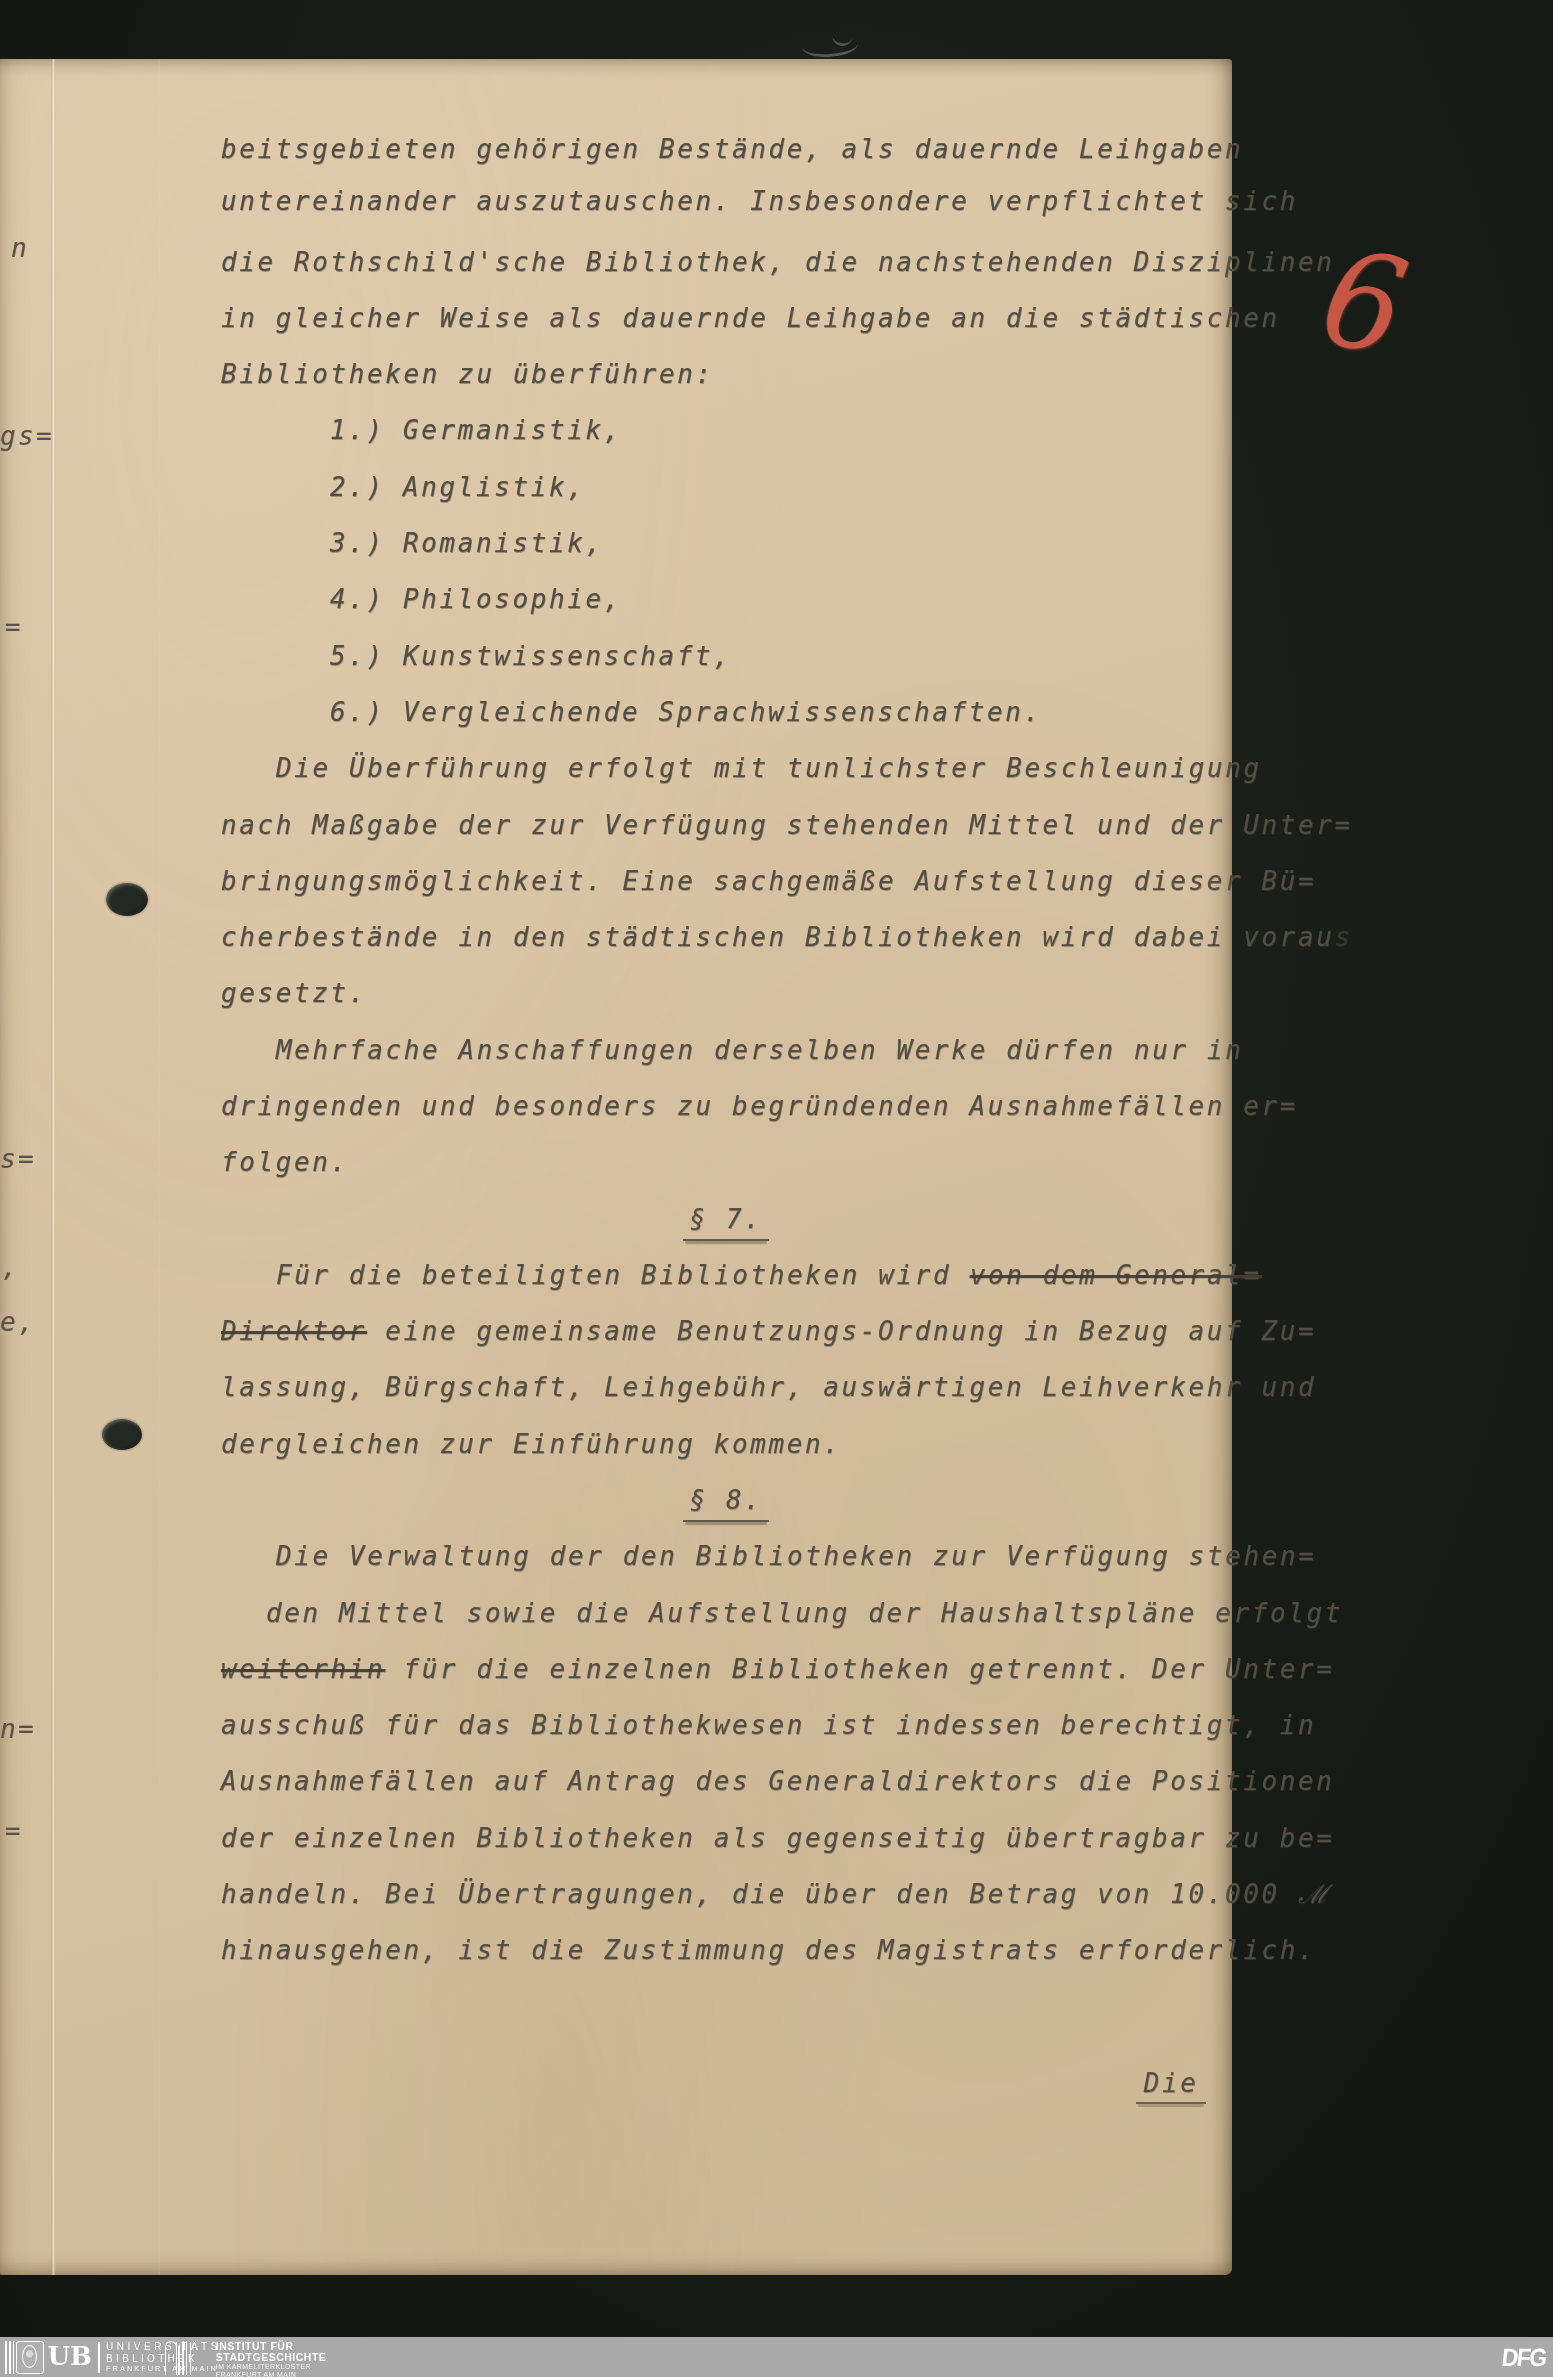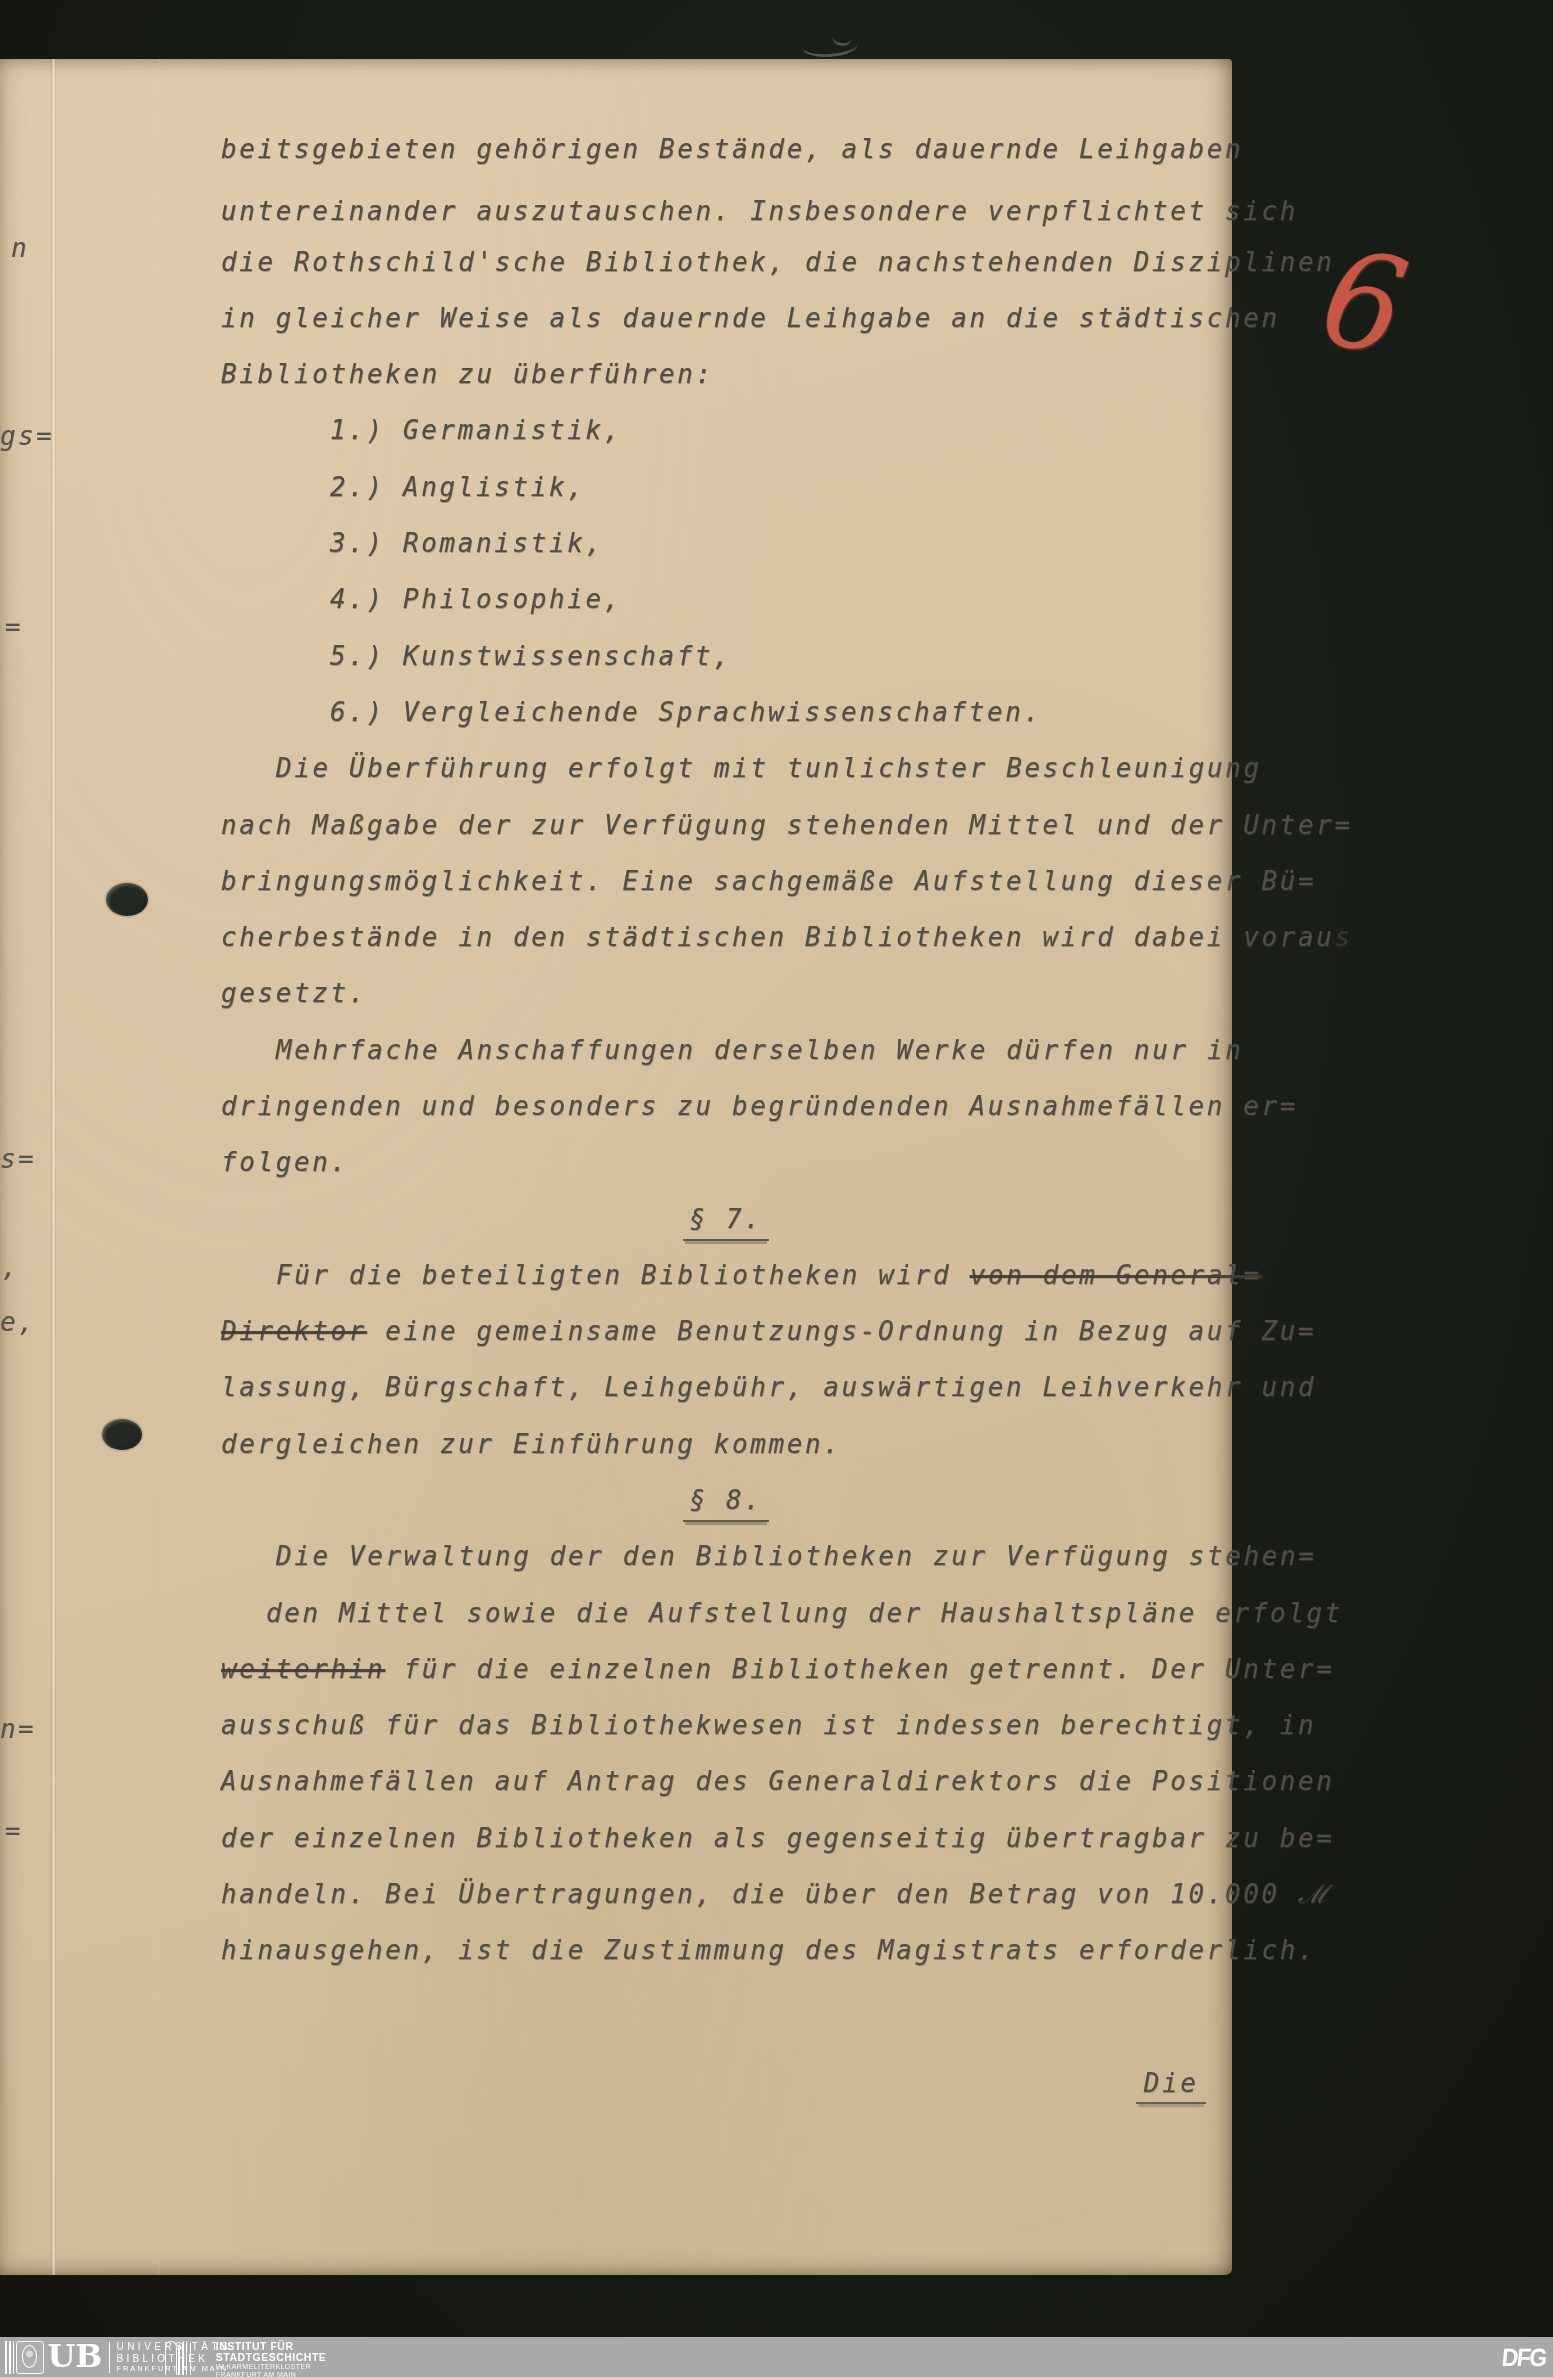--- a/index.html
+++ b/index.html
@@ -62,21 +62,21 @@
     color:#fff;font-family:"Liberation Sans","DejaVu Sans",sans-serif;}
   .footer *{box-sizing:border-box;}
   .ub-block{position:absolute;left:4.7px;top:3.1px;height:34px;display:flex;align-items:center;}
   .ub-stripes{width:9.3px;height:33px;margin-right:2.3px;
     background:repeating-linear-gradient(90deg,#fff 0 1.6px,transparent 1.6px 3.9px);}
   .ub-portrait{width:28px;height:33px;border:1.6px solid #fff;border-radius:3.1px;
     position:relative;margin-right:-4.7px;background:rgba(255,255,255,.08);}
   .ub-portrait i{position:absolute;left:4.7px;top:3.1px;width:15.5px;height:23px;border:1.6px solid #fff;
     border-radius:50%;display:block;
     background:radial-gradient(circle at 50% 38%, rgba(255,255,255,.55) 0 3.1px, transparent 3.9px);}
-  .ub-letters{font-family:"DejaVu Serif",serif;font-weight:bold;font-size:32px;line-height:1;
+  .ub-letters{font-family:"DejaVu Serif",serif;font-weight:bold;font-size:26px;line-height:1;
     padding:0 4.7px 1.6px 7.8px;}
   .vline{width:1.6px;height:31px;background:#fff;margin:0 6.2px 0 1.6px;}
   .ub-name{display:flex;flex-direction:column;justify-content:center;height:34px;}
   .ub-name .l1{font-size:10px;letter-spacing:3.5px;line-height:11.7px;}
   .ub-name .l2{font-size:10px;letter-spacing:3.3px;line-height:11.7px;}
   .ub-name .l3{font-size:7.4px;letter-spacing:2px;line-height:8.5px;}
   .inst-block{position:absolute;left:165px;top:2.3px;height:37px;display:flex;align-items:flex-start;}
   .arch-outline{width:11.7px;height:34px;border:1.6px solid #fff;border-bottom:none;
     border-radius:7px 7px 0 0;margin-right:1.6px;margin-top:1.6px;}
   .arch-stripes{width:15.5px;height:34px;margin-top:1.6px;border-radius:7.8px 7.8px 0 0;
@@ -97,21 +97,21 @@
 
   <div class="top-mark"></div>
 
   <div class="page">
     <div class="page-grain"></div>
     <div class="crease c1"></div>
     <div class="crease c2"></div>
 
     <div>
         <div class="line ind-margin" style="top: 73px;"><span>beitsgebieten gehörigen Bestände, als dauernde Leihgaben</span></div>
-        <div class="line ind-margin" style="top: 135px; text-align: center;"><span>untereinander auszutauschen. Insbesondere verpflichtet sich</span></div>
+        <div class="line ind-margin" style="top: 125px; text-align: center;"><span>untereinander auszutauschen. Insbesondere verpflichtet sich</span></div>
         <div class="line ind-margin" style="top: 186px;"><span>die Rothschild'sche Bibliothek, die nachstehenden Disziplinen</span></div>
         <div class="line ind-margin" style="top: 242px;"><span>in gleicher Weise als dauernde Leihgabe an die städtischen</span></div>
         <div class="line ind-margin" style="top: 298px;"><span>Bibliotheken zu überführen:</span></div>
         <div class="line ind-list" style="top: 354px;"><span>1.) Germanistik,</span></div>
         <div class="line ind-list" style="top: 411px;"><span>2.) Anglistik,</span></div>
         <div class="line ind-list" style="top: 467px;"><span>3.) Romanistik,</span></div>
         <div class="line ind-list" style="top: 523px;"><span>4.) Philosophie,</span></div>
         <div class="line ind-list" style="top: 580px;"><span>5.) Kunstwissenschaft,</span></div>
         <div class="line ind-list" style="top: 636px;"><span>6.) Vergleichende Sprachwissenschaften.</span></div>
         <div class="line ind-para" style="top: 692px;"><span>Die Überführung erfolgt mit tunlichster Beschleunigung</span></div>

